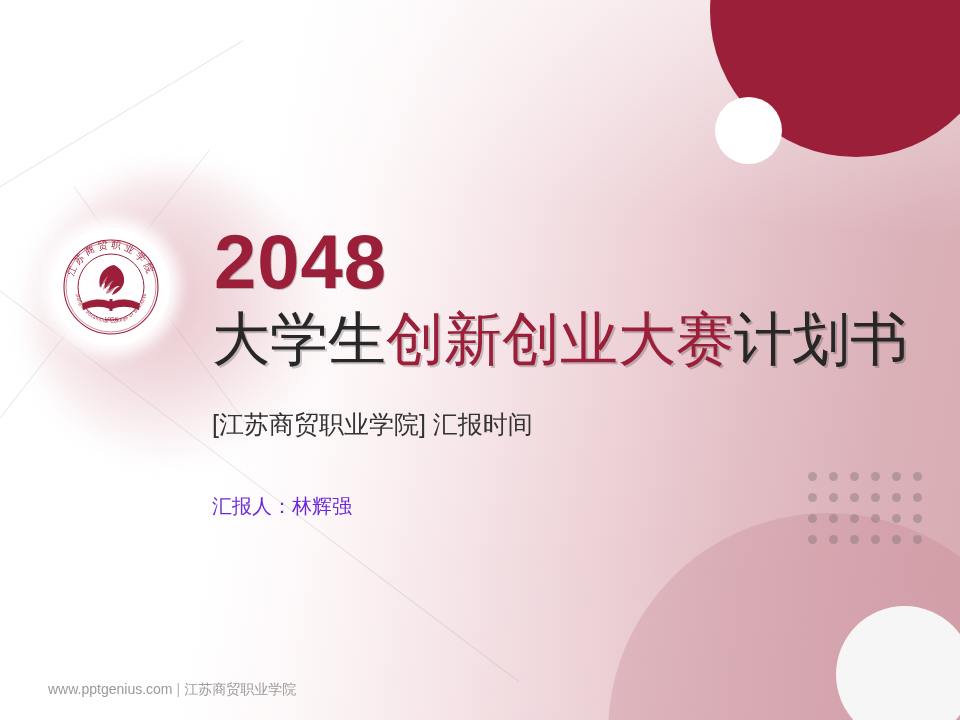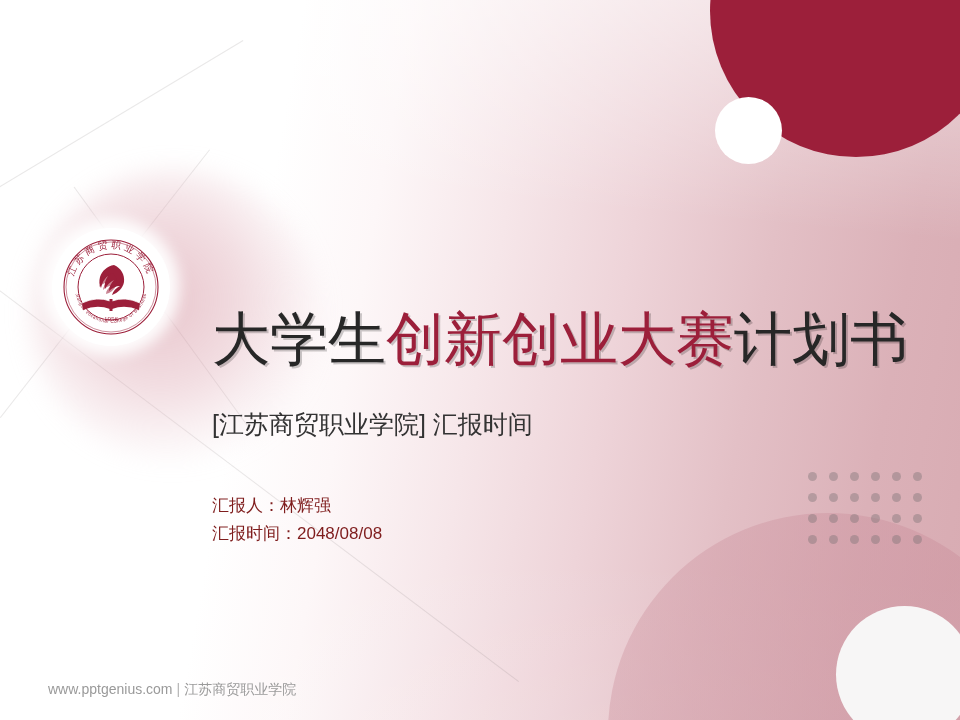--- a/index.html
+++ b/index.html
@@ -181,23 +181,23 @@
     top: 408px;
     font-size: 25px;
     line-height: 32px;
     color: #333333;
     white-space: nowrap;
   }
   .meta {
     position: absolute;
     left: 212px;
     top: 492px;
-    font-size: 17px;
+    font-size: 20px;
     line-height: 28px;
-    color: #7f1d1d;
+    color: #6d28d9;
     white-space: nowrap;
   }
 
   
   .footer {
     position: absolute;
     left: 48px;
     top: 680px;
     font-size: 14px;
     line-height: 18px;
@@ -281,25 +281,25 @@
       </defs>
       <text font-family="'Liberation Sans', sans-serif" font-size="9.5" fill="#9c1f3a" letter-spacing="3.2">
         <textPath href="#arcTop" startOffset="50%" text-anchor="middle">江苏商贸职业学院</textPath>
       </text>
       <text font-family="'Liberation Sans', sans-serif" font-size="4.6" fill="#9c1f3a" letter-spacing="0.5">
         <textPath href="#arcBottom" startOffset="50%" text-anchor="middle">Jiangsu Vocational College of Business</textPath>
       </text>
     </svg>
   </div>
 
+  <div class="year">2048</div>
 
   <div class="headline"><span class="dark">大学生</span><span class="red">创新创业大赛</span><span class="dark">计划书</span></div>
 
   <div class="subtitle">[江苏商贸职业学院] 汇报时间</div>
 
   <div class="meta">
     <div>汇报人：林辉强</div>
-    <div>汇报时间：2048/08/08</div>
   </div>
 
   <div class="footer"><span>www.pptgenius.com</span><span class="sep">|</span><span>江苏商贸职业学院</span></div>
 
 </div>
 
 </body></html>

